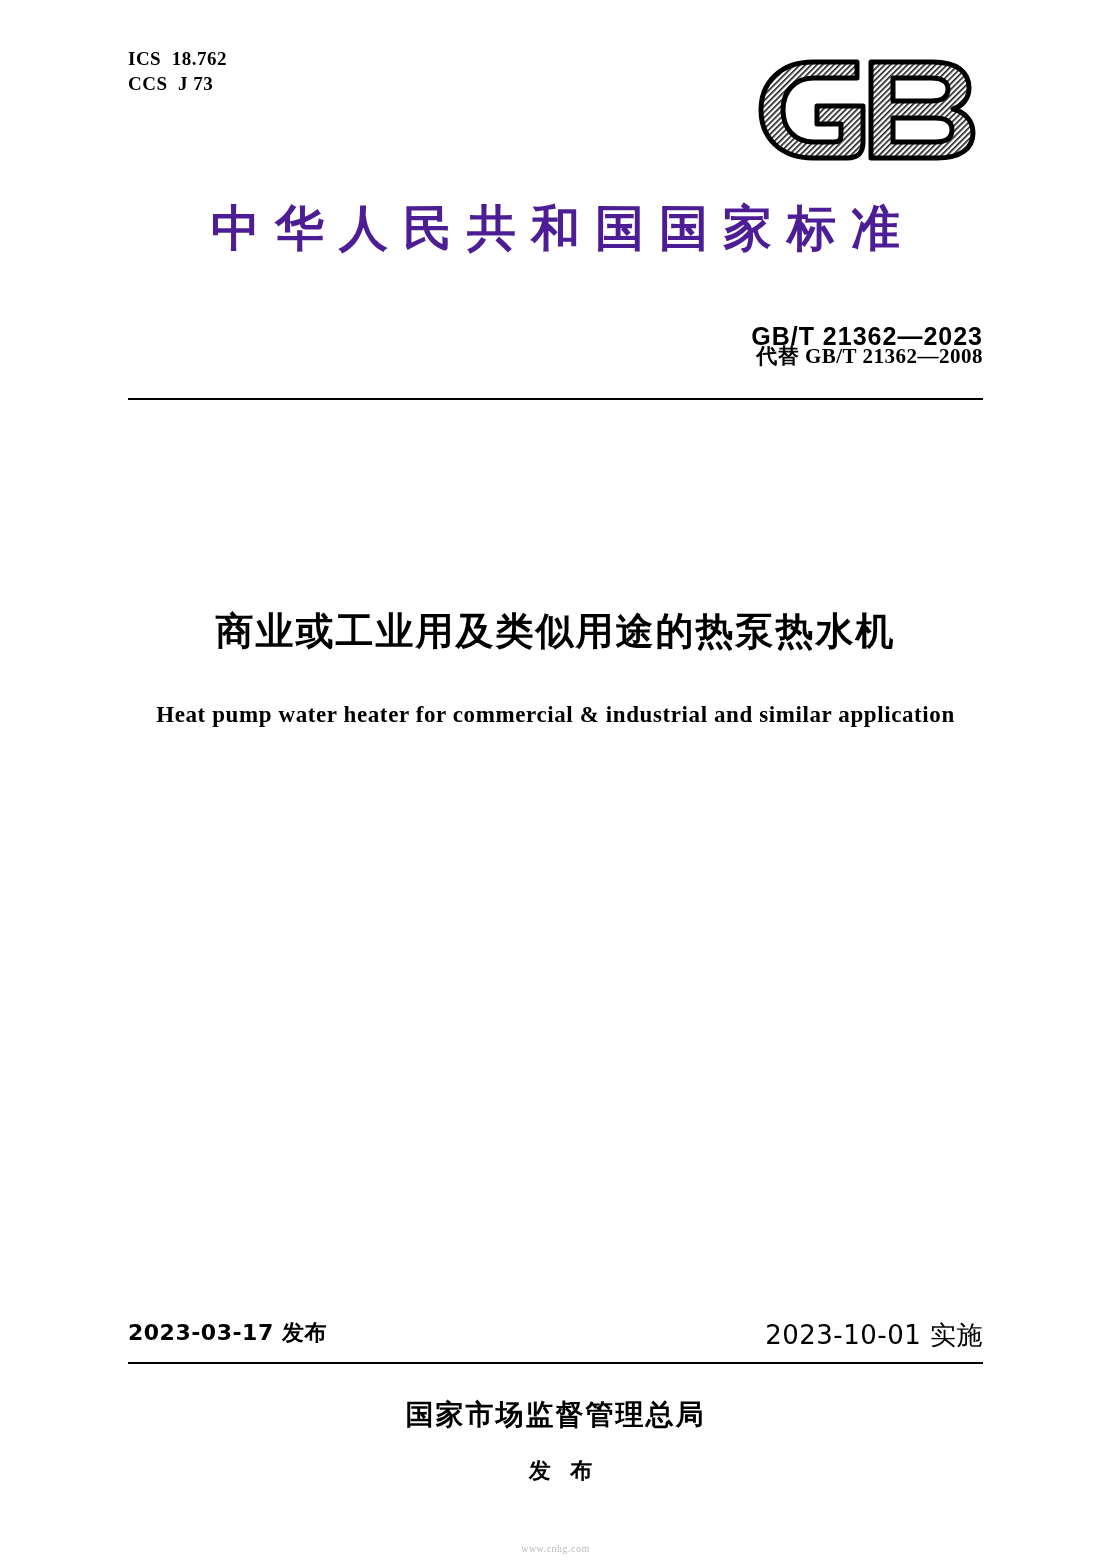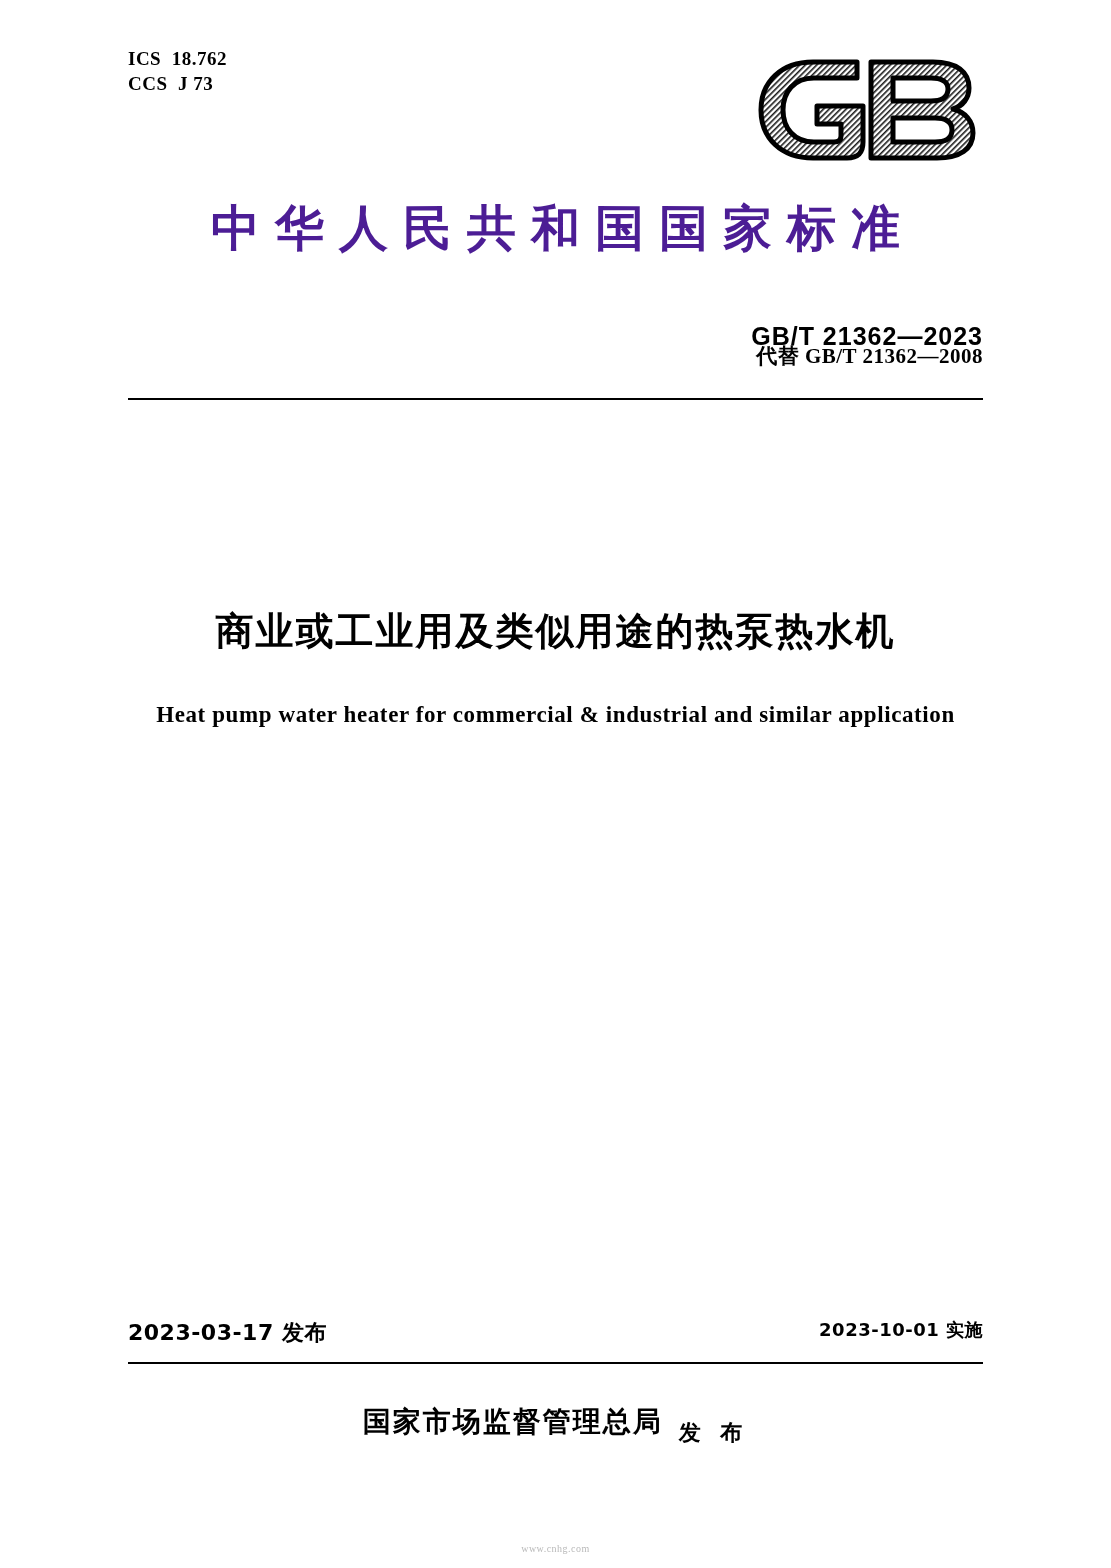--- a/index.html
+++ b/index.html
@@ -131,34 +131,35 @@
     font-family: "DejaVu Sans", sans-serif;
     font-weight: bold;
     font-size: 22px;
     letter-spacing: 0.5px;
   }
   .date-effective {
     position: absolute;
     right: 128px;
     top: 1318px;
     font-family: "DejaVu Sans", sans-serif;
-    font-weight: bold;
-    font-size: 18px;
+    font-weight: normal;
+    font-size: 26px;
     letter-spacing: 0.5px;
   }
 
   
   .publisher {
     position: absolute;
     left: 0;
     right: 0;
     top: 1396px;
     display: flex;
     justify-content: center;
     align-items: center;
+    flex-direction: column;
   }
   .publisher-names {
     font-family: "DejaVu Sans", sans-serif;
     font-weight: bold;
     font-size: 28px;
     line-height: 38px;
     letter-spacing: 2px;
     text-align: center;
   }
   .publisher-verb {

